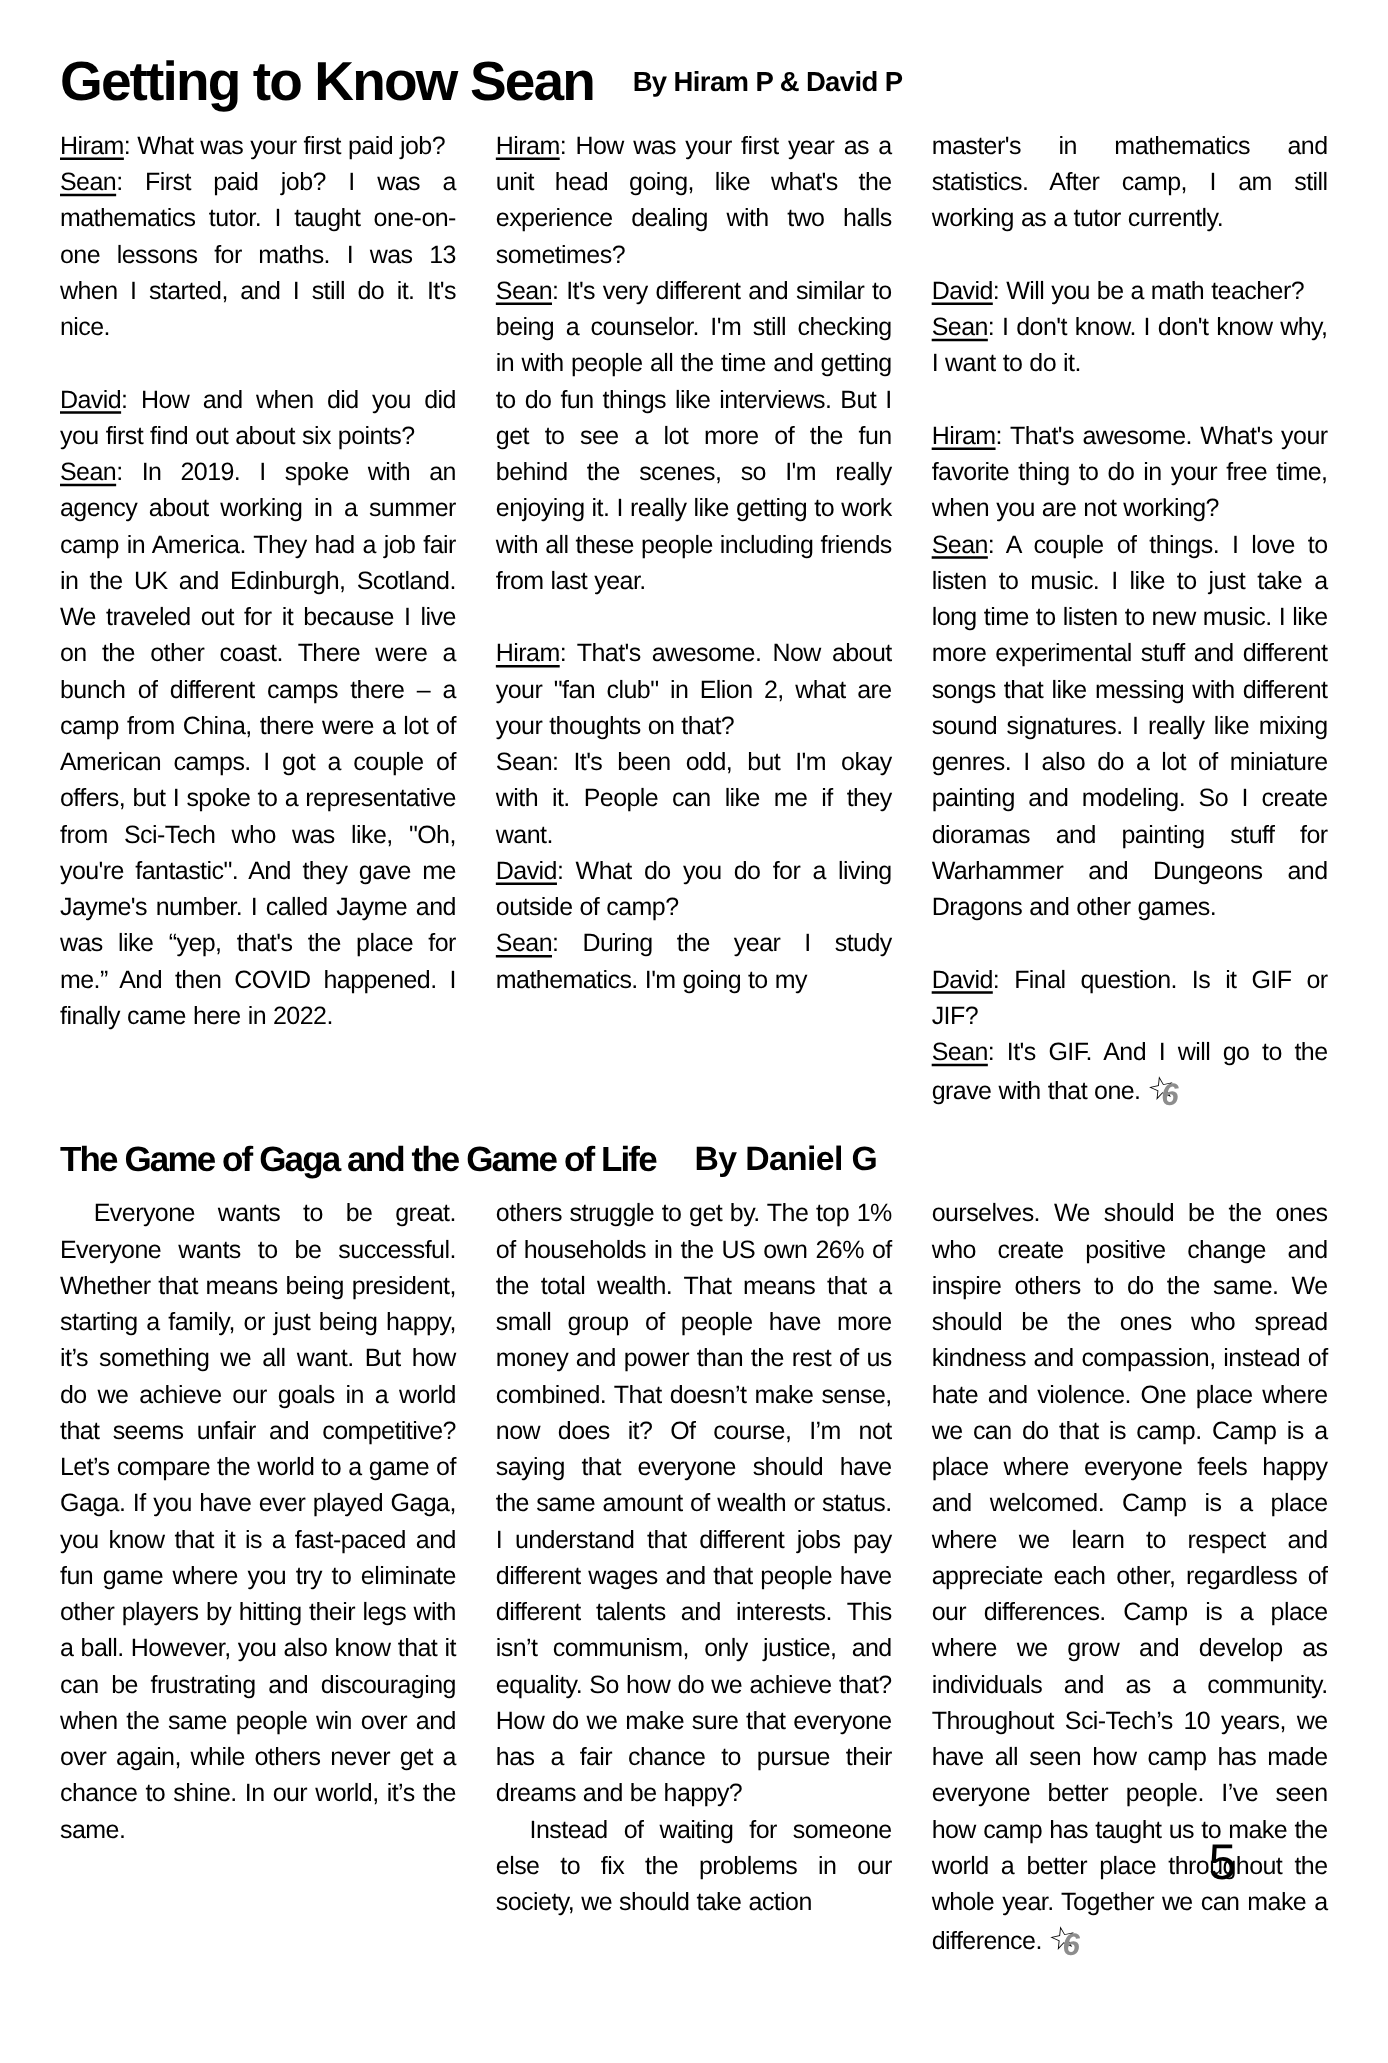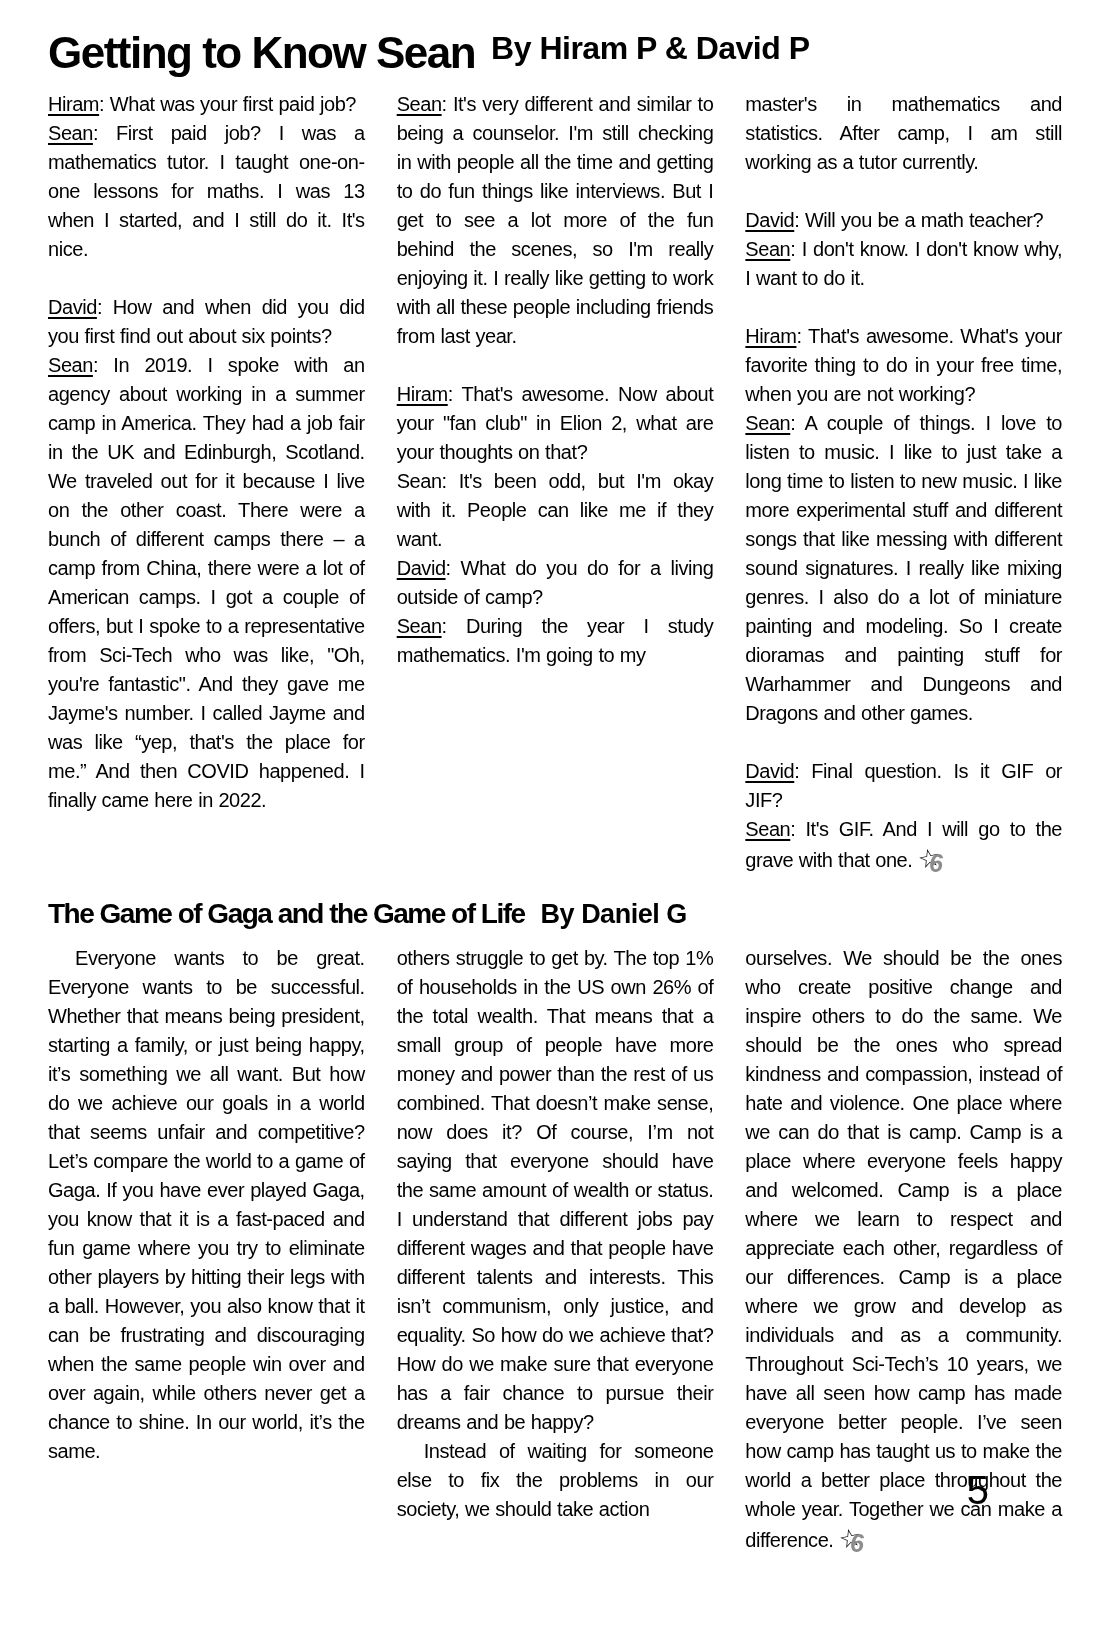--- a/index.html
+++ b/index.html
@@ -4,27 +4,27 @@
 <style>
   html,body{margin:0;padding:0;}
   body{
     width:1110px;height:1650px;
     background:#ffffff;color:#000;
     font-family:"Liberation Sans",sans-serif;
     position:relative;overflow:hidden;
   }
   .page{padding:30px 48px 0 48px;}
 
-  .art-header{display:flex;align-items:flex-start;gap:16px;margin:0 0 14px 0;}
+  .art-header{display:flex;align-items:center;gap:31px;margin:13px 0 14px 0;}
   .title{
     font-size:44px;font-weight:700;letter-spacing:-1.5px;
     margin:0;line-height:1.05;white-space:nowrap;
   }
   .article-2 .title{font-size:28px;}
-  .byline{font-size:32px;font-weight:700;letter-spacing:-0.5px;white-space:nowrap;}
+  .byline{font-size:22px;font-weight:700;letter-spacing:-0.5px;white-space:nowrap;}
   .article-2 .byline{font-size:27px;}
 
   .columns{display:flex;gap:32px;}
   .col{flex:1 1 0;text-align:justify;}
   .para{
     margin:0;
     font-size:20px;line-height:29px;letter-spacing:-0.45px;
     word-spacing:0.5px;
   }
   .gap{margin-top:29px;}
@@ -61,20 +61,21 @@
       <span class="byline">By Hiram P &amp; David P</span>
     </header>
     <div class="columns">
       <div class="col">
           <p class="para"><span class="speaker">Hiram</span><span>: What was your first paid job?</span></p>
           <p class="para"><span class="speaker">Sean</span><span>: First paid job? I was a mathematics tutor. I taught one-on-one lessons for maths. I was 13 when I started, and I still do it. It's nice.</span></p>
           <p class="para gap"><span class="speaker">David</span><span>: How and when did you did you first find out about six points?</span></p>
           <p class="para"><span class="speaker">Sean</span><span>: In 2019. I spoke with an agency about working in a summer camp in America. They had a job fair in the UK and Edinburgh, Scotland. We traveled out for it because I live on the other coast. There were a bunch of different camps there – a camp from China, there were a lot of American camps. I got a couple of offers, but I spoke to a representative from Sci-Tech who was like, "Oh, you're fantastic". And they gave me Jayme's number. I called Jayme and was like “yep, that's the place for me.” And then COVID happened. I finally came here in 2022.</span></p>
         </div>
       <div class="col">
+          <p class="para"><span class="speaker">Hiram</span><span>: How was your first year as a unit head going, like what's the experience dealing with two halls sometimes?</span></p>
           <p class="para"><span class="speaker">Sean</span><span>: It's very different and similar to being a counselor. I'm still checking in with people all the time and getting to do fun things like interviews. But I get to see a lot more of the fun behind the scenes, so I'm really enjoying it. I really like getting to work with all these people including friends from last year.</span></p>
           <p class="para gap"><span class="speaker">Hiram</span><span>: That's awesome. Now about your "fan club" in Elion 2, what are your thoughts on that?</span></p>
           <p class="para"><span>Sean: It's been odd, but I'm okay with it. People can like me if they want.</span></p>
           <p class="para"><span class="speaker">David</span><span>: What do you do for a living outside of camp?</span></p>
           <p class="para"><span class="speaker">Sean</span><span>: During the year I study mathematics. I'm going to my</span></p>
         </div>
       <div class="col">
           <p class="para"><span>master's in mathematics and statistics. After camp, I am still working as a tutor currently.</span></p>
           <p class="para gap"><span class="speaker">David</span><span>: Will you be a math teacher?</span></p>
           <p class="para"><span class="speaker">Sean</span><span>: I don't know. I don't know why, I want to do it.</span></p>

